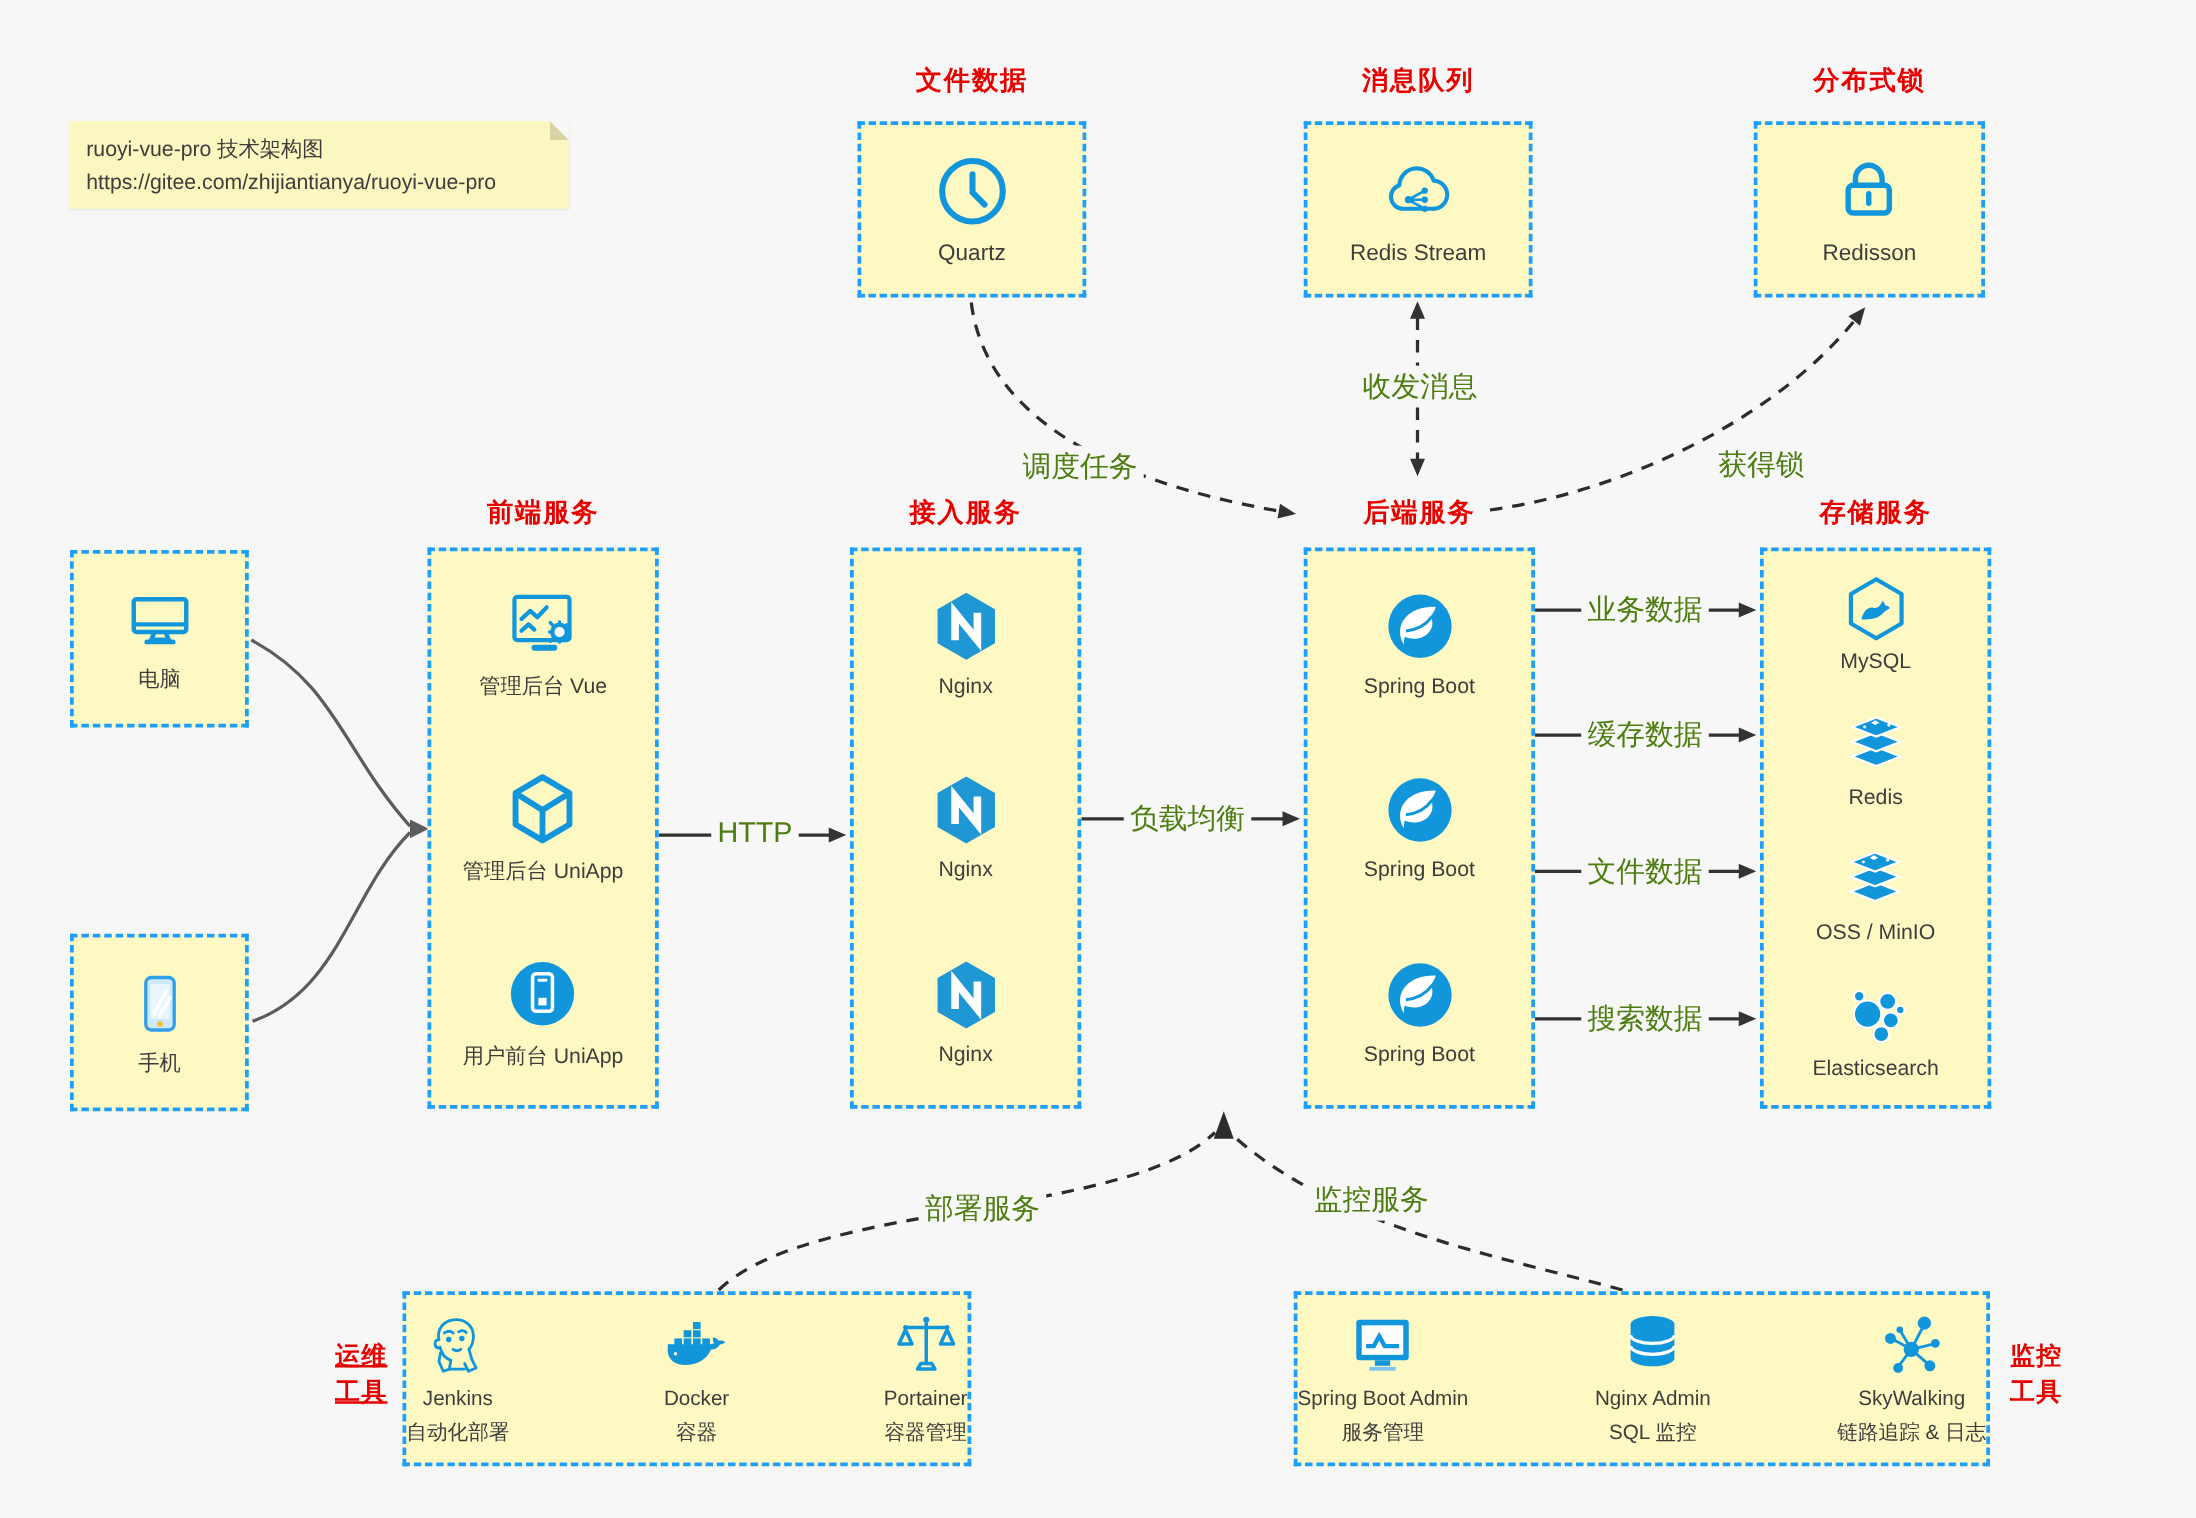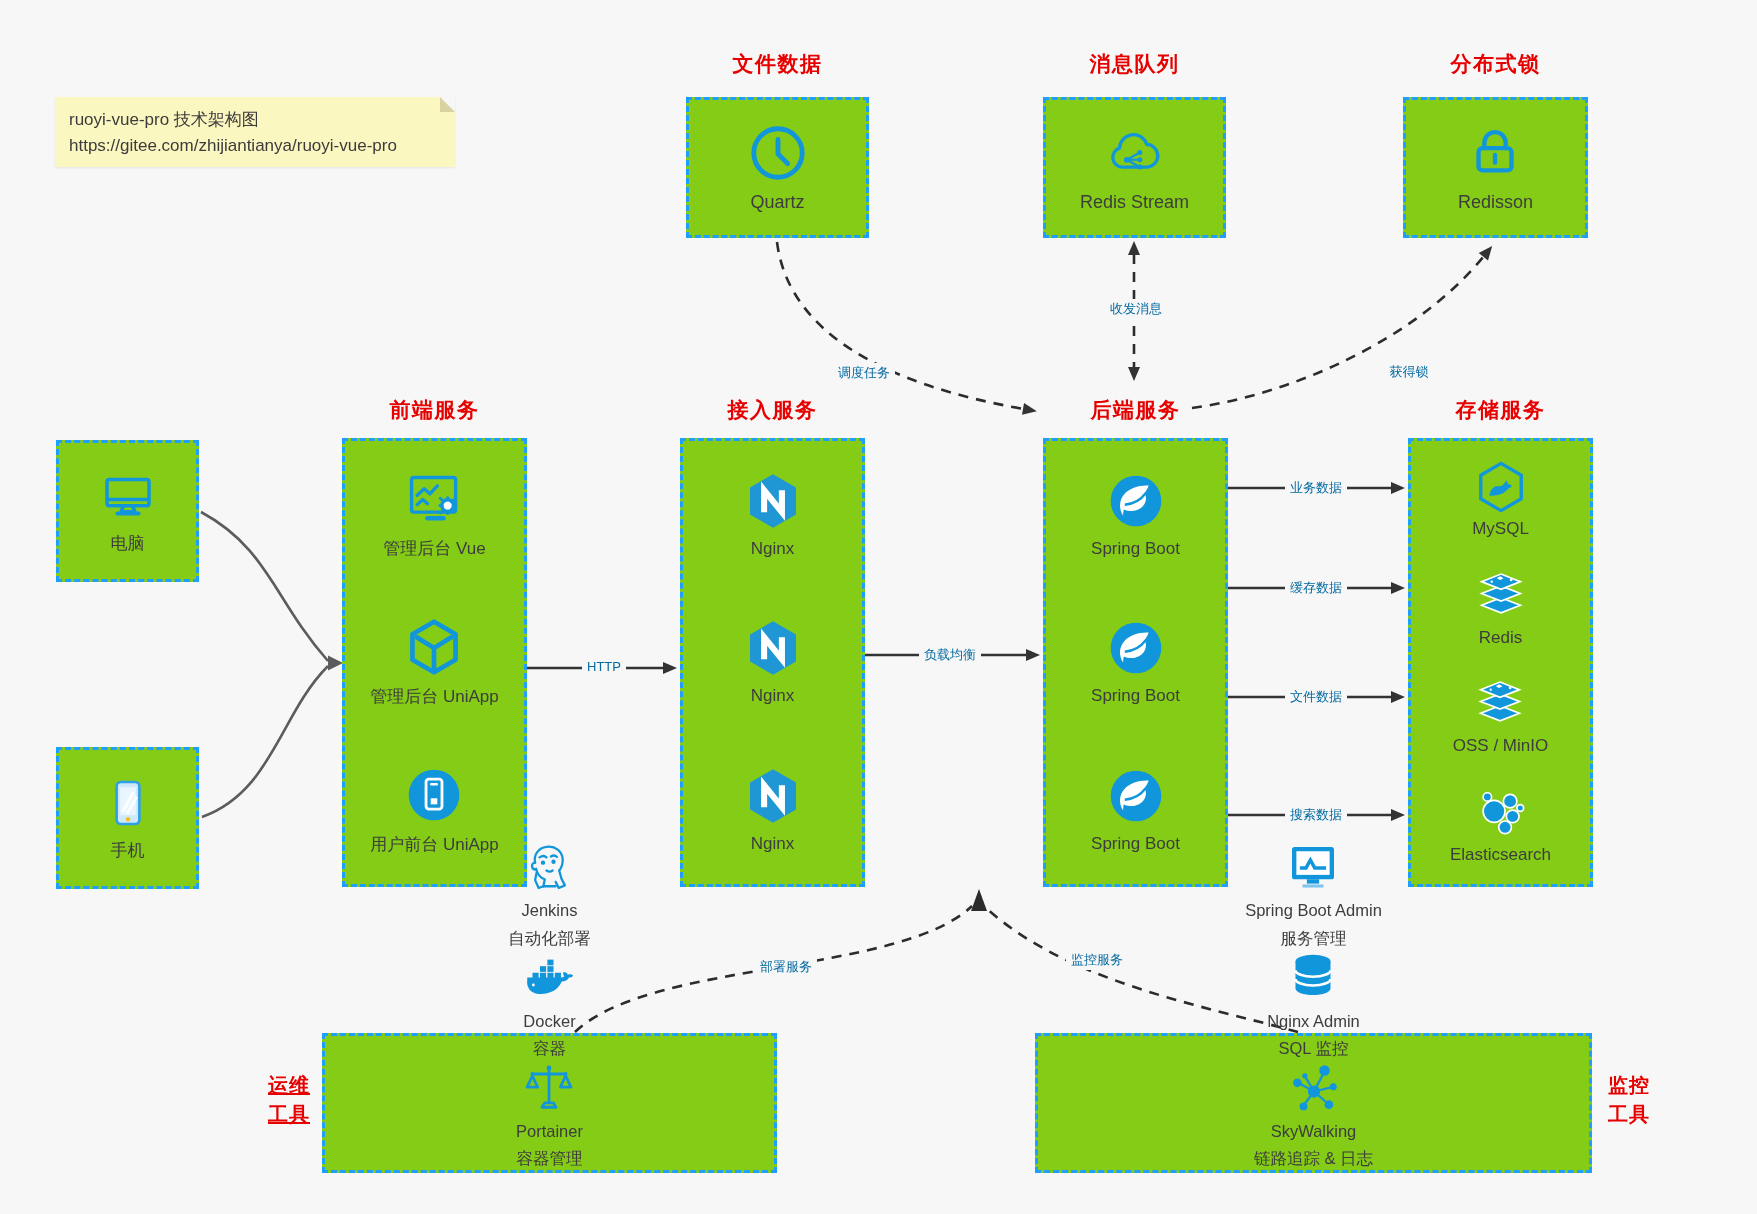--- a/index.html
+++ b/index.html
@@ -1,33 +1,33 @@
 <!DOCTYPE html>
 <html><head>
 <meta charset="utf-8">
 <style>
   html,body{margin:0;padding:0;background:#f7f7f7;}
   body{font-family:"Liberation Sans","DejaVu Sans",sans-serif;}
   .canvas{position:relative;width:1757px;height:1214px;background:#f7f7f7;overflow:hidden;}
   .wires{position:absolute;left:0;top:0;width:1757px;height:1214px;z-index:1;}
-  .dbox{position:absolute;background:#84cc16;border:3px dashed #1e9fff;box-sizing:border-box;
+  .dbox{position:absolute;background:#fef9c3;border:3px dashed #1e9fff;box-sizing:border-box;
         display:flex;z-index:2;}
   .vcol{flex-direction:column;justify-content:space-around;align-items:center;}
   .vcent{flex-direction:column;justify-content:center;align-items:center;gap:10px;}
-  .hrow{flex-direction:column;justify-content:flex-end;align-items:center;}
+  .hrow{justify-content:space-between;align-items:center;}
   .gtitle{position:absolute;z-index:2;color:#e60000;font-size:21px;font-weight:bold;
           text-align:center;letter-spacing:1.5px;white-space:nowrap;}
   .side-title{position:absolute;z-index:2;color:#e60000;font-size:20px;font-weight:bold;
               line-height:1.45;letter-spacing:1px;}
   .node{display:flex;flex-direction:column;align-items:center;gap:8px;z-index:2;}
   .node .ic{display:block;line-height:0;}
   .nl{font-size:17px;color:#3d3d3d;white-space:nowrap;}
   .nl2{font-size:16.5px;color:#3d3d3d;white-space:nowrap;text-align:center;line-height:1.4;}
   .edge-label{position:absolute;z-index:3;transform:translate(-50%,-50%);background:#f7f7f7;
-              color:#0369a1;font-size:13px;padding:1px 5px;white-space:nowrap;}
+              color:#4d7c0f;font-size:23px;padding:1px 5px;white-space:nowrap;}
   .note{position:absolute;left:55px;top:97px;width:400px;height:70px;background:#fbf7c0;
         z-index:2;box-sizing:border-box;padding:10px 14px;font-size:17px;color:#3c3c3c;
         line-height:1.55;box-shadow:0 1px 2px rgba(0,0,0,.08);}
   .note .fold{position:absolute;top:0;right:0;width:0;height:0;
         border-top:15px solid #f7f7f7;border-left:15px solid #d9d2a2;}
   .note div{white-space:nowrap;}
 </style>
 </head>
 <body>
 

